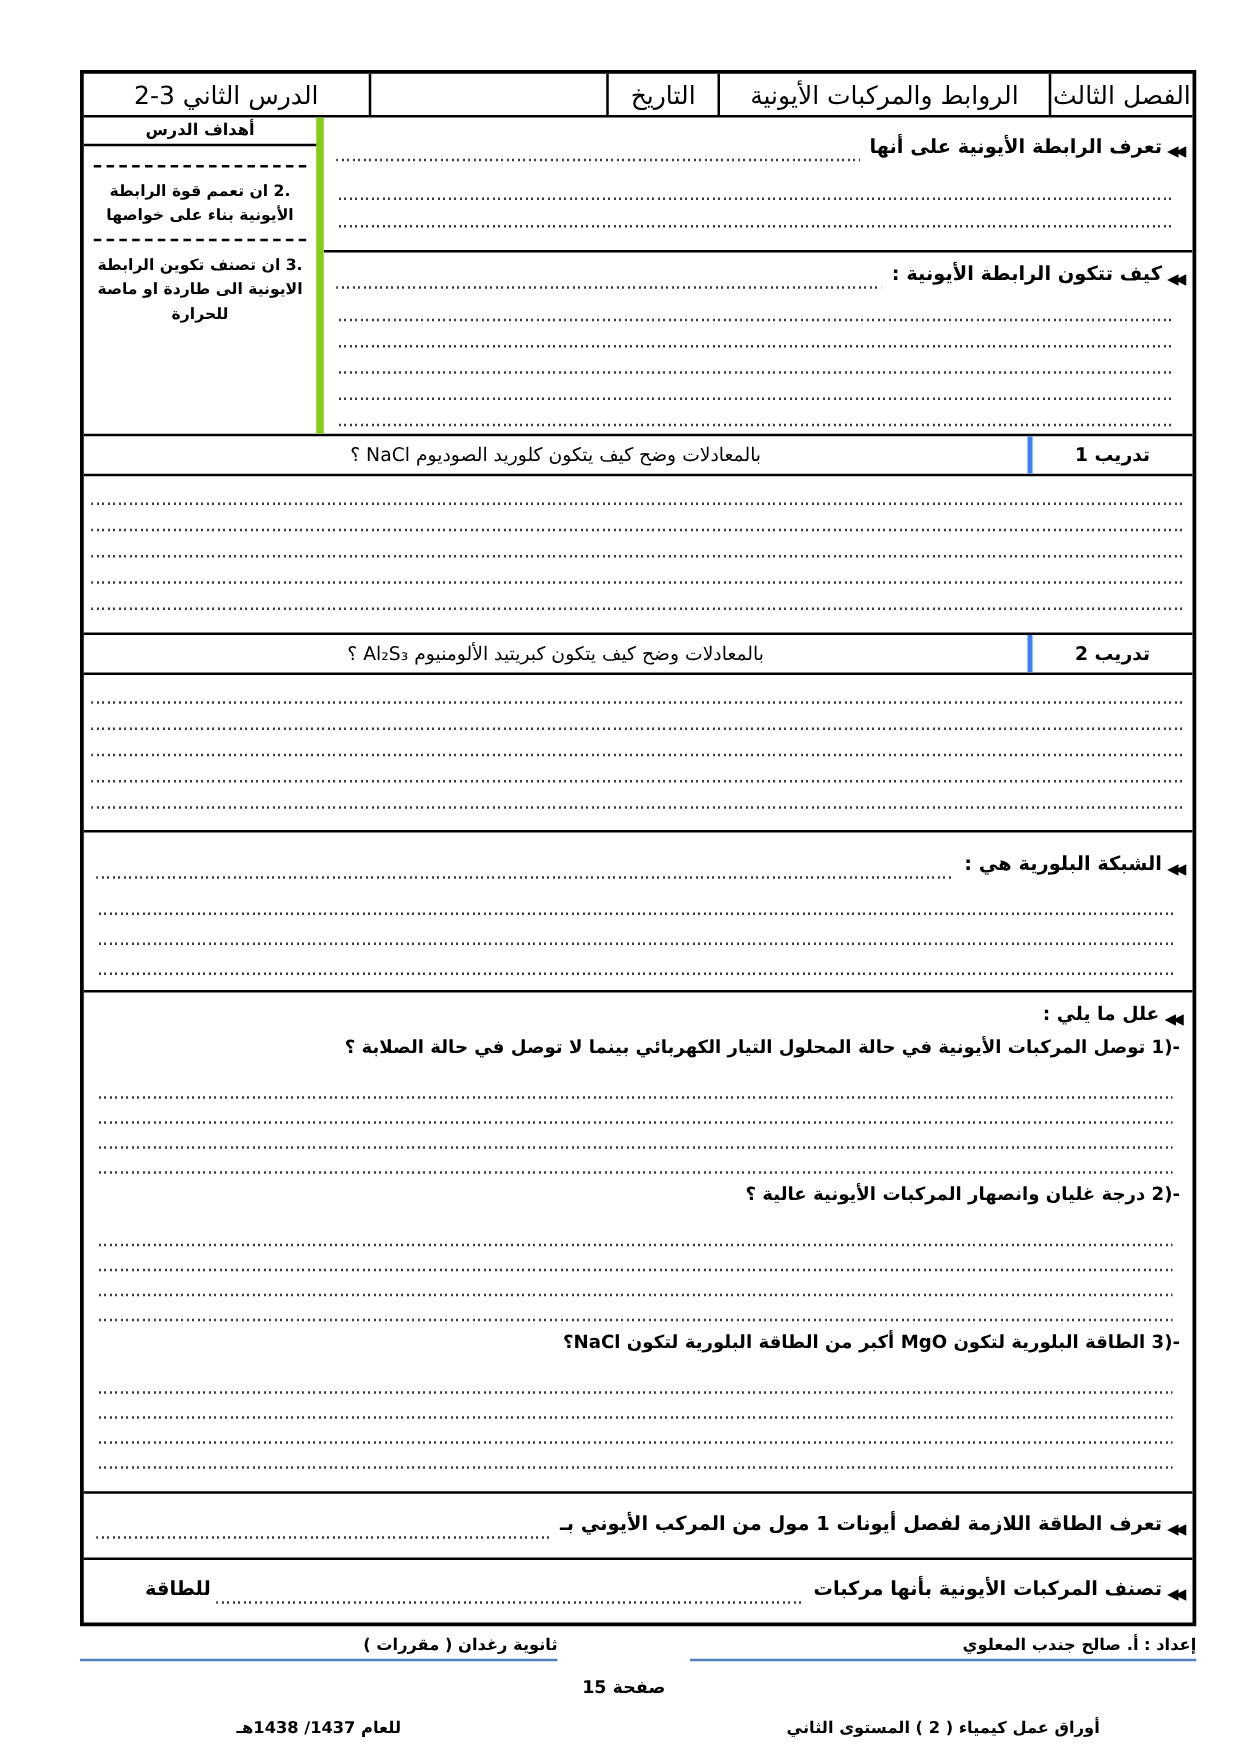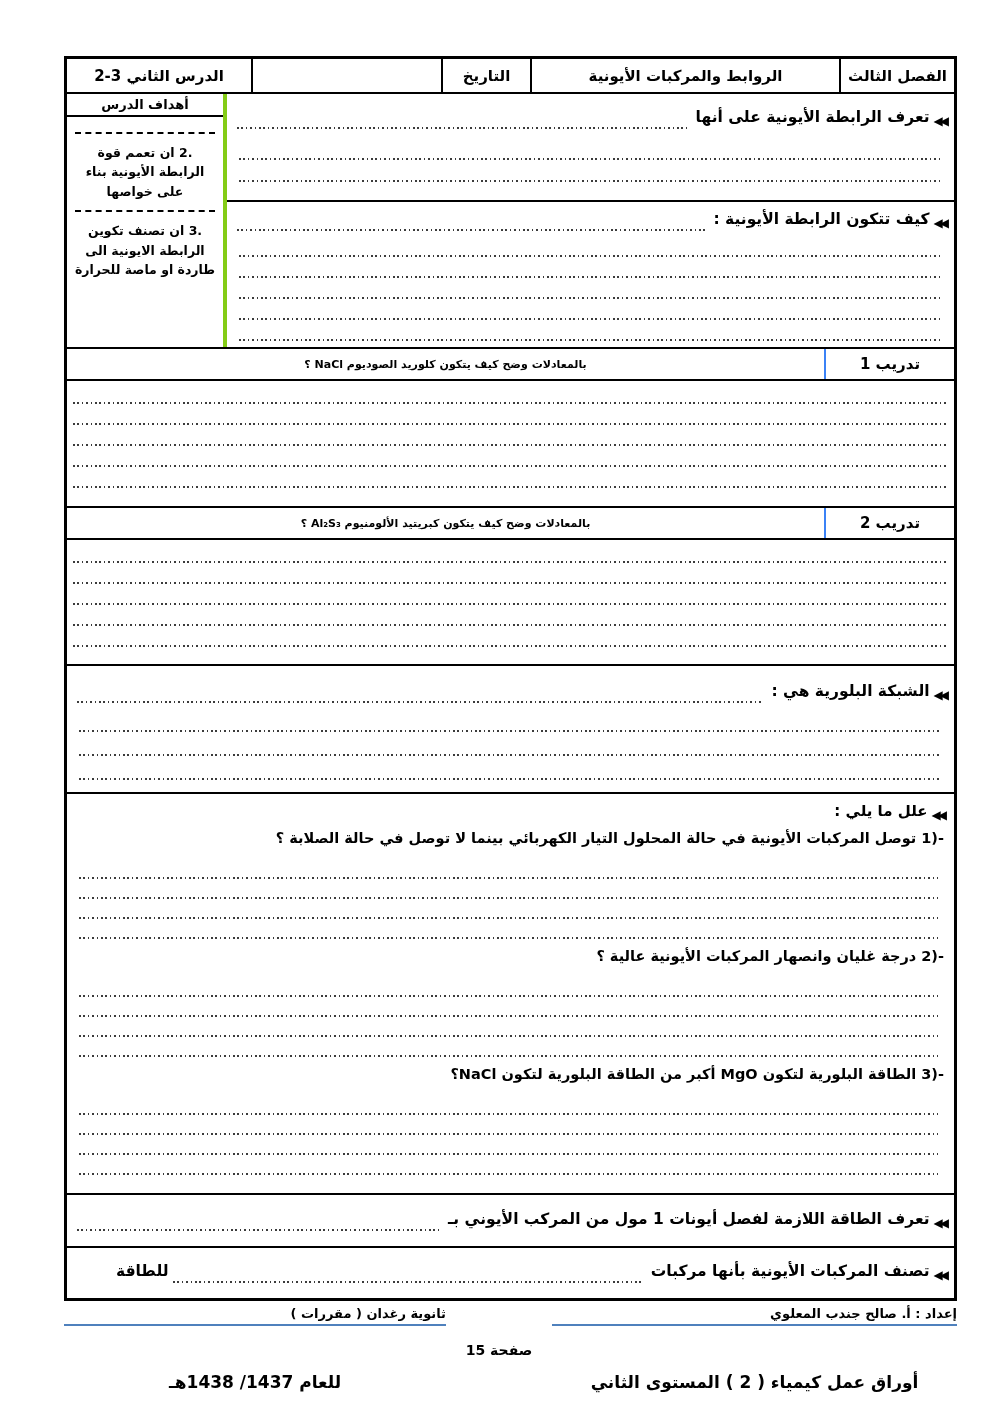--- a/index.html
+++ b/index.html
@@ -11,37 +11,37 @@
     position:absolute;left:64px;top:56px;width:893px;
     border:3px solid #000;box-sizing:border-box;direction:rtl;
   }
   .row{box-sizing:border-box;overflow:hidden;}
   .row + .row{border-top:2px solid #000;}
 
   
   .hdr-row{display:flex;height:33px;align-items:stretch;}
   .hdr-cell{
     box-sizing:border-box;display:flex;align-items:center;justify-content:center;
-    font-weight:bold;font-size:15px;white-space:nowrap;
+    font-weight:normal;font-size:20px;white-space:nowrap;
   }
   .hdr-cell + .hdr-cell{border-left:0;}
   .hdr-row .hdr-cell:nth-child(n+2){border-right:2px solid #000;}
   .c-chapter{width:113px;}
-  .c-title{width:309px;}
+  .c-title{width:265px;}
   .c-date{width:89px;}
   .c-dateval{width:190px;}
   .c-lesson{flex:1;}
 
   
   .body-upper{display:flex;height:255px;}
   .main-upper{flex:1;display:flex;flex-direction:column;}
   .sec-a{height:108px;border-bottom:2px solid #000;box-sizing:border-box;padding:14px 8px 0 6px;}
   .sec-b{flex:1;padding:8px 8px 0 6px;}
 
-  .sidebar{width:160px;border-right:4px solid #84cc16;box-sizing:border-box;display:flex;flex-direction:column;}
+  .sidebar{width:192px;border-right:6px solid #84cc16;box-sizing:border-box;display:flex;flex-direction:column;}
   .sb-title{
     height:23px;border-bottom:2px solid #000;display:flex;align-items:center;justify-content:center;
     font-weight:bold;font-size:13px;box-sizing:border-box;
   }
   .sb-body{padding:6px 6px 0;text-align:center;}
   .sb-item{font-weight:bold;font-size:12.5px;line-height:1.55;}
   .dash-sep{border-top:2.5px dashed #000;margin:9px 2px;}
 
   
   .qline{display:flex;align-items:baseline;font-weight:bold;font-size:15.5px;height:26px;white-space:nowrap;}
@@ -56,22 +56,22 @@
   }
   .sec-b .dotline{margin-top:19px;}
 
   
   .ex-row{display:flex;height:32px;border-top:2.5px solid #000 !important;}
   .ex-label{
     width:128px;box-sizing:border-box;display:flex;align-items:center;justify-content:center;
     font-weight:bold;font-size:15px;
   }
   .ex-q{
-    flex:1;border-right:2px solid #3b82f6;box-sizing:border-box;display:flex;align-items:center;justify-content:center;
-    font-weight:bold;font-size:11px;white-space:nowrap;
+    flex:1;border-right:4px solid #3b82f6;box-sizing:border-box;display:flex;align-items:center;justify-content:center;
+    font-weight:normal;font-size:15px;white-space:nowrap;
   }
   .ans{padding:2px 0 0;}
   .ans .dotline{margin-top:19px;}
   .ans1{height:127px;}
   .ans2{height:126px;}
 
   
   .sec-lattice{height:128px;padding:16px 8px 0 6px;}
   .sec-lattice .dotline{margin-top:22px;}
 
@@ -93,21 +93,21 @@
     direction:rtl;display:flex;align-items:stretch;
   }
   .f-block{display:flex;flex-direction:column;justify-content:center;}
   .f-right{width:405px;}
   .f-left{width:382px;}
   .f-center{flex:1;display:flex;align-items:center;justify-content:center;}
   .f-top{
     font-weight:bold;font-size:13px;
     border-bottom:2px solid #4f81bd;padding-bottom:3px;
   }
-  .f-bottom{text-align:center;font-weight:bold;font-size:17px;padding-top:2px;margin-top:44px;}
+  .f-bottom{text-align:center;font-weight:bold;font-size:13px;padding-top:2px;margin-top:44px;}
   .f-page{font-weight:bold;font-size:14px;direction:ltr;unicode-bidi:isolate;padding-top:2px;}
   .ltr{direction:ltr;unicode-bidi:isolate;}
 </style>
 </head>
 <body>
 
 <div class="sheet">
 
   <div class="row hdr-row">
     <div class="hdr-cell c-chapter">الفصل الثالث</div>

